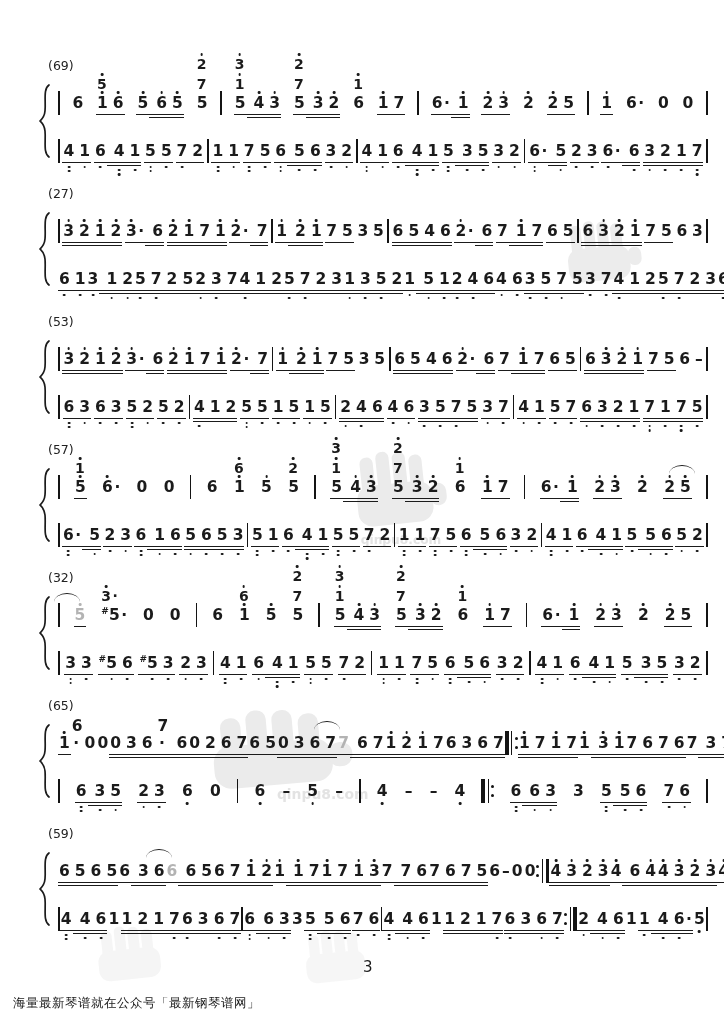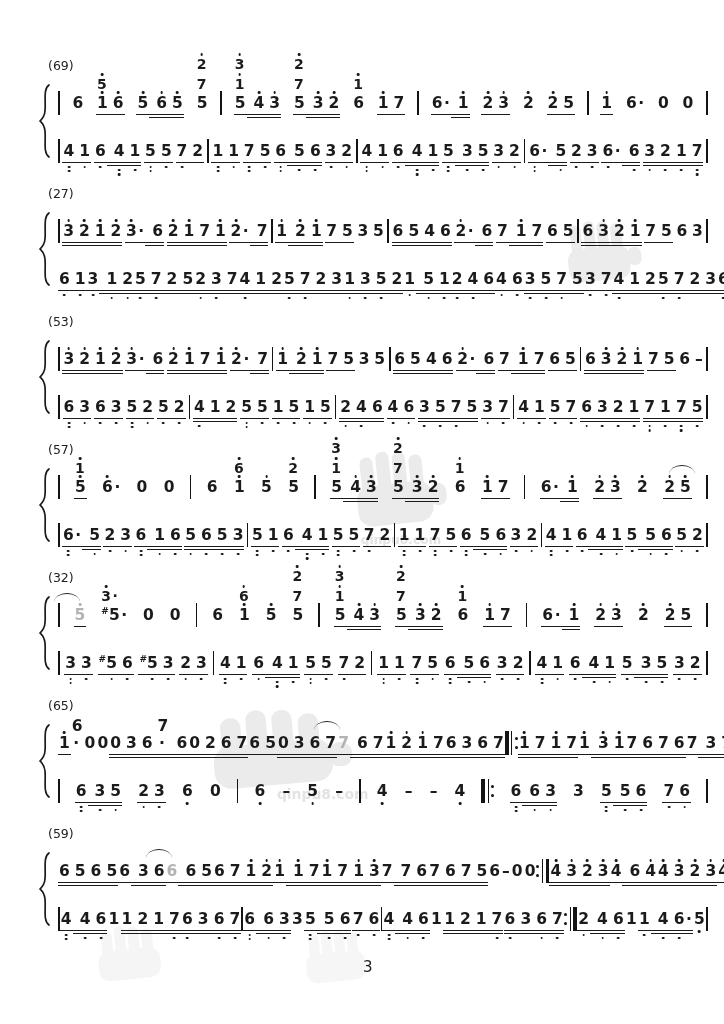--- a/index.html
+++ b/index.html
@@ -2151,13 +2151,14 @@
             <span class="part">
               <span class="nt"><span class="dchar">5<i class="ld" style="bottom: -5px;"></i></span></span>
             </span>
           </span>
           <span class="bar"></span>
         </div>
       </div>
     </div>
 
   <div class="pagenum">3</div>
+  <div class="footer">海量最新琴谱就在公众号「最新钢琴谱网」</div>
 </div>
 
 </body></html>

